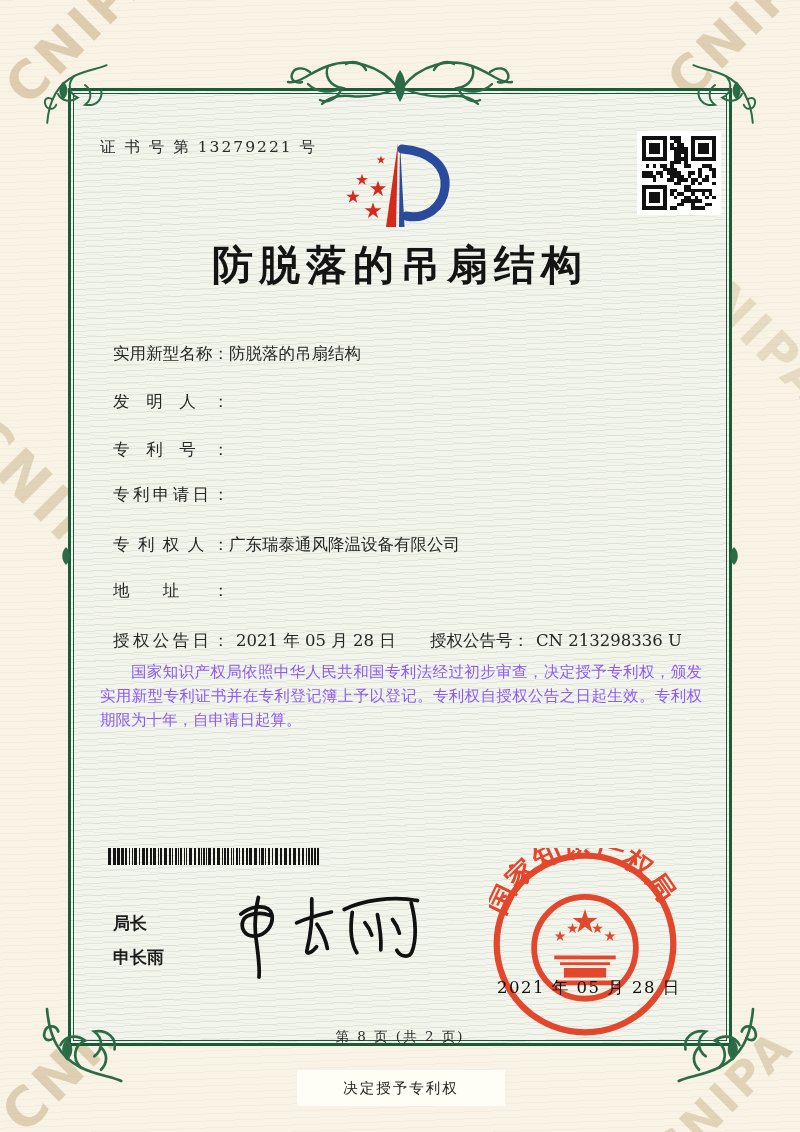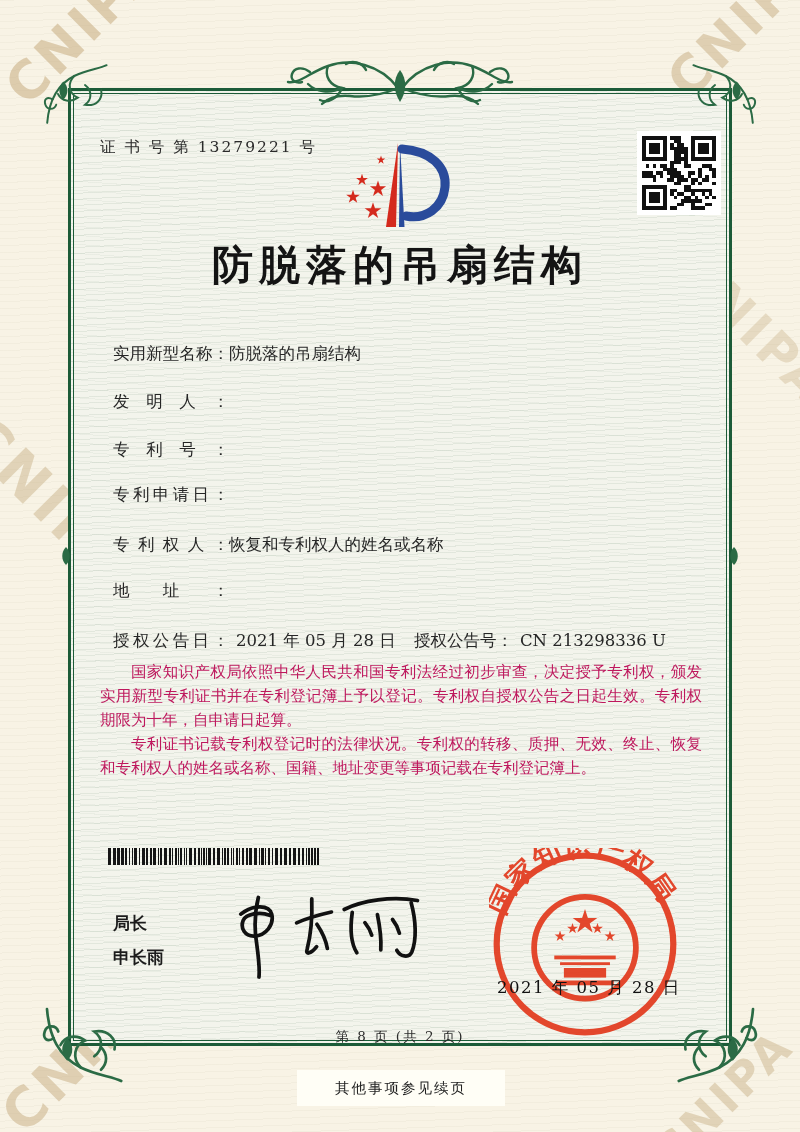--- a/index.html
+++ b/index.html
@@ -38,21 +38,21 @@
   
   .cert-no{position:absolute;left:100px;top:137px;font-size:15.5px;color:#2a2a2a;letter-spacing:2px;}
   .title{
     position:absolute;left:0;top:238px;width:800px;text-align:center;
     font-size:41px;font-weight:bold;color:#141414;letter-spacing:6px;
   }
   .field-row{position:absolute;left:113px;display:flex;font-size:16.5px;color:#262626;line-height:24px;}
   .field-label{width:116px;flex:none;}
   .spreadbox{display:inline-flex;justify-content:space-between;width:100%;}
   .field-value{width:468px;}
-  .paras{position:absolute;left:100px;top:660px;width:602px;font-size:15.5px;line-height:24px;color:#be185d;text-align:justify;}
+  .paras{position:absolute;left:100px;top:660px;width:602px;font-size:15.5px;line-height:24px;color:#8b5cf6;text-align:justify;}
   .paras p{margin:0;text-indent:2em;}
   
   .barcode{position:absolute;left:108px;top:848px;width:212px;height:17px;display:flex;align-items:stretch;}
   .barcode .b{height:100%;}
   .qr{position:absolute;left:637px;top:131px;width:84px;height:84px;background:#fff;padding:5px;box-sizing:border-box;}
   .qr-grid{display:grid;grid-template-columns:repeat(21,1fr);grid-template-rows:repeat(21,1fr);width:100%;height:100%;}
   .qr-grid i{display:block;}
   .qr-grid i.on{background:#111;}
   
   .issuer-title{position:absolute;left:113px;top:912px;font-family:"DejaVu Sans","Liberation Sans",sans-serif;font-size:17px;font-weight:600;color:#1c1c1c;}
@@ -659,46 +659,45 @@
       </span></span>
 </div>
 <div class="field-row" style="top:533px;">
   <span class="field-label"><span class="spreadbox">
         <span>专</span>
         <span>利</span>
         <span>权</span>
         <span>人</span>
         <span>：</span>
       </span></span>
-  <span class="field-value">恢复和专利权人的姓名或名称</span>
+  <span class="field-value">广东瑞泰通风降温设备有限公司</span>
 </div>
 <div class="field-row" style="top:579px;">
   <span class="field-label"><span class="spreadbox">
         <span>地</span>
         <span>址</span>
         <span>：</span>
       </span></span>
 </div>
 <div class="field-row" style="top:629px;">
   <span class="field-label"><span class="spreadbox">
         <span>授</span>
         <span>权</span>
         <span>公</span>
         <span>告</span>
         <span>日</span>
         <span>：</span>
       </span></span>
   <span style="margin-left:7px;width:178px;">2021 年 05 月 28 日</span>
-  <span style="width:100px;margin-left:0;">授权公告号：</span>
+  <span style="width:100px;margin-left:16px;">授权公告号：</span>
   <span style="margin-left:6px;">CN 213298336 U</span>
 </div>
 
 <div class="paras">
   <p>国家知识产权局依照中华人民共和国专利法经过初步审查，决定授予专利权，颁发实用新型专利证书并在专利登记簿上予以登记。专利权自授权公告之日起生效。专利权期限为十年，自申请日起算。</p>
-  <p>专利证书记载专利权登记时的法律状况。专利权的转移、质押、无效、终止、恢复和专利权人的姓名或名称、国籍、地址变更等事项记载在专利登记簿上。</p>
 </div>
 
 <div class="barcode" id="barcode">
     <div class="b" style="width: 3px; background: rgb(21, 21, 21);"></div>
     <div class="b" style="width: 2px;"></div>
     <div class="b" style="width: 3px; background: rgb(21, 21, 21);"></div>
     <div class="b" style="width: 1px;"></div>
     <div class="b" style="width: 3px; background: rgb(21, 21, 21);"></div>
     <div class="b" style="width: 1px;"></div>
     <div class="b" style="width: 3px; background: rgb(21, 21, 21);"></div>
@@ -857,14 +856,14 @@
     <rect x="70" y="138" width="60" height="5"></rect>
   </g>
   <defs>
     <polygon id="star" points="0,-10 2.24,-3.09 9.51,-3.09 3.63,1.18 5.88,8.09 0,3.8 -5.88,8.09 -3.63,1.18 -9.51,-3.09 -2.24,-3.09"></polygon>
   </defs>
 </svg>
 <div class="seal-date">2021 年 05 月 28 日</div>
 
 <div class="page-info">第 8 页 (共 2 页)</div>
 <div class="cont-note-box">
-  <span>其他事项参见续页</span>
+  <span>决定授予专利权</span>
 </div>
 
 </body></html>

